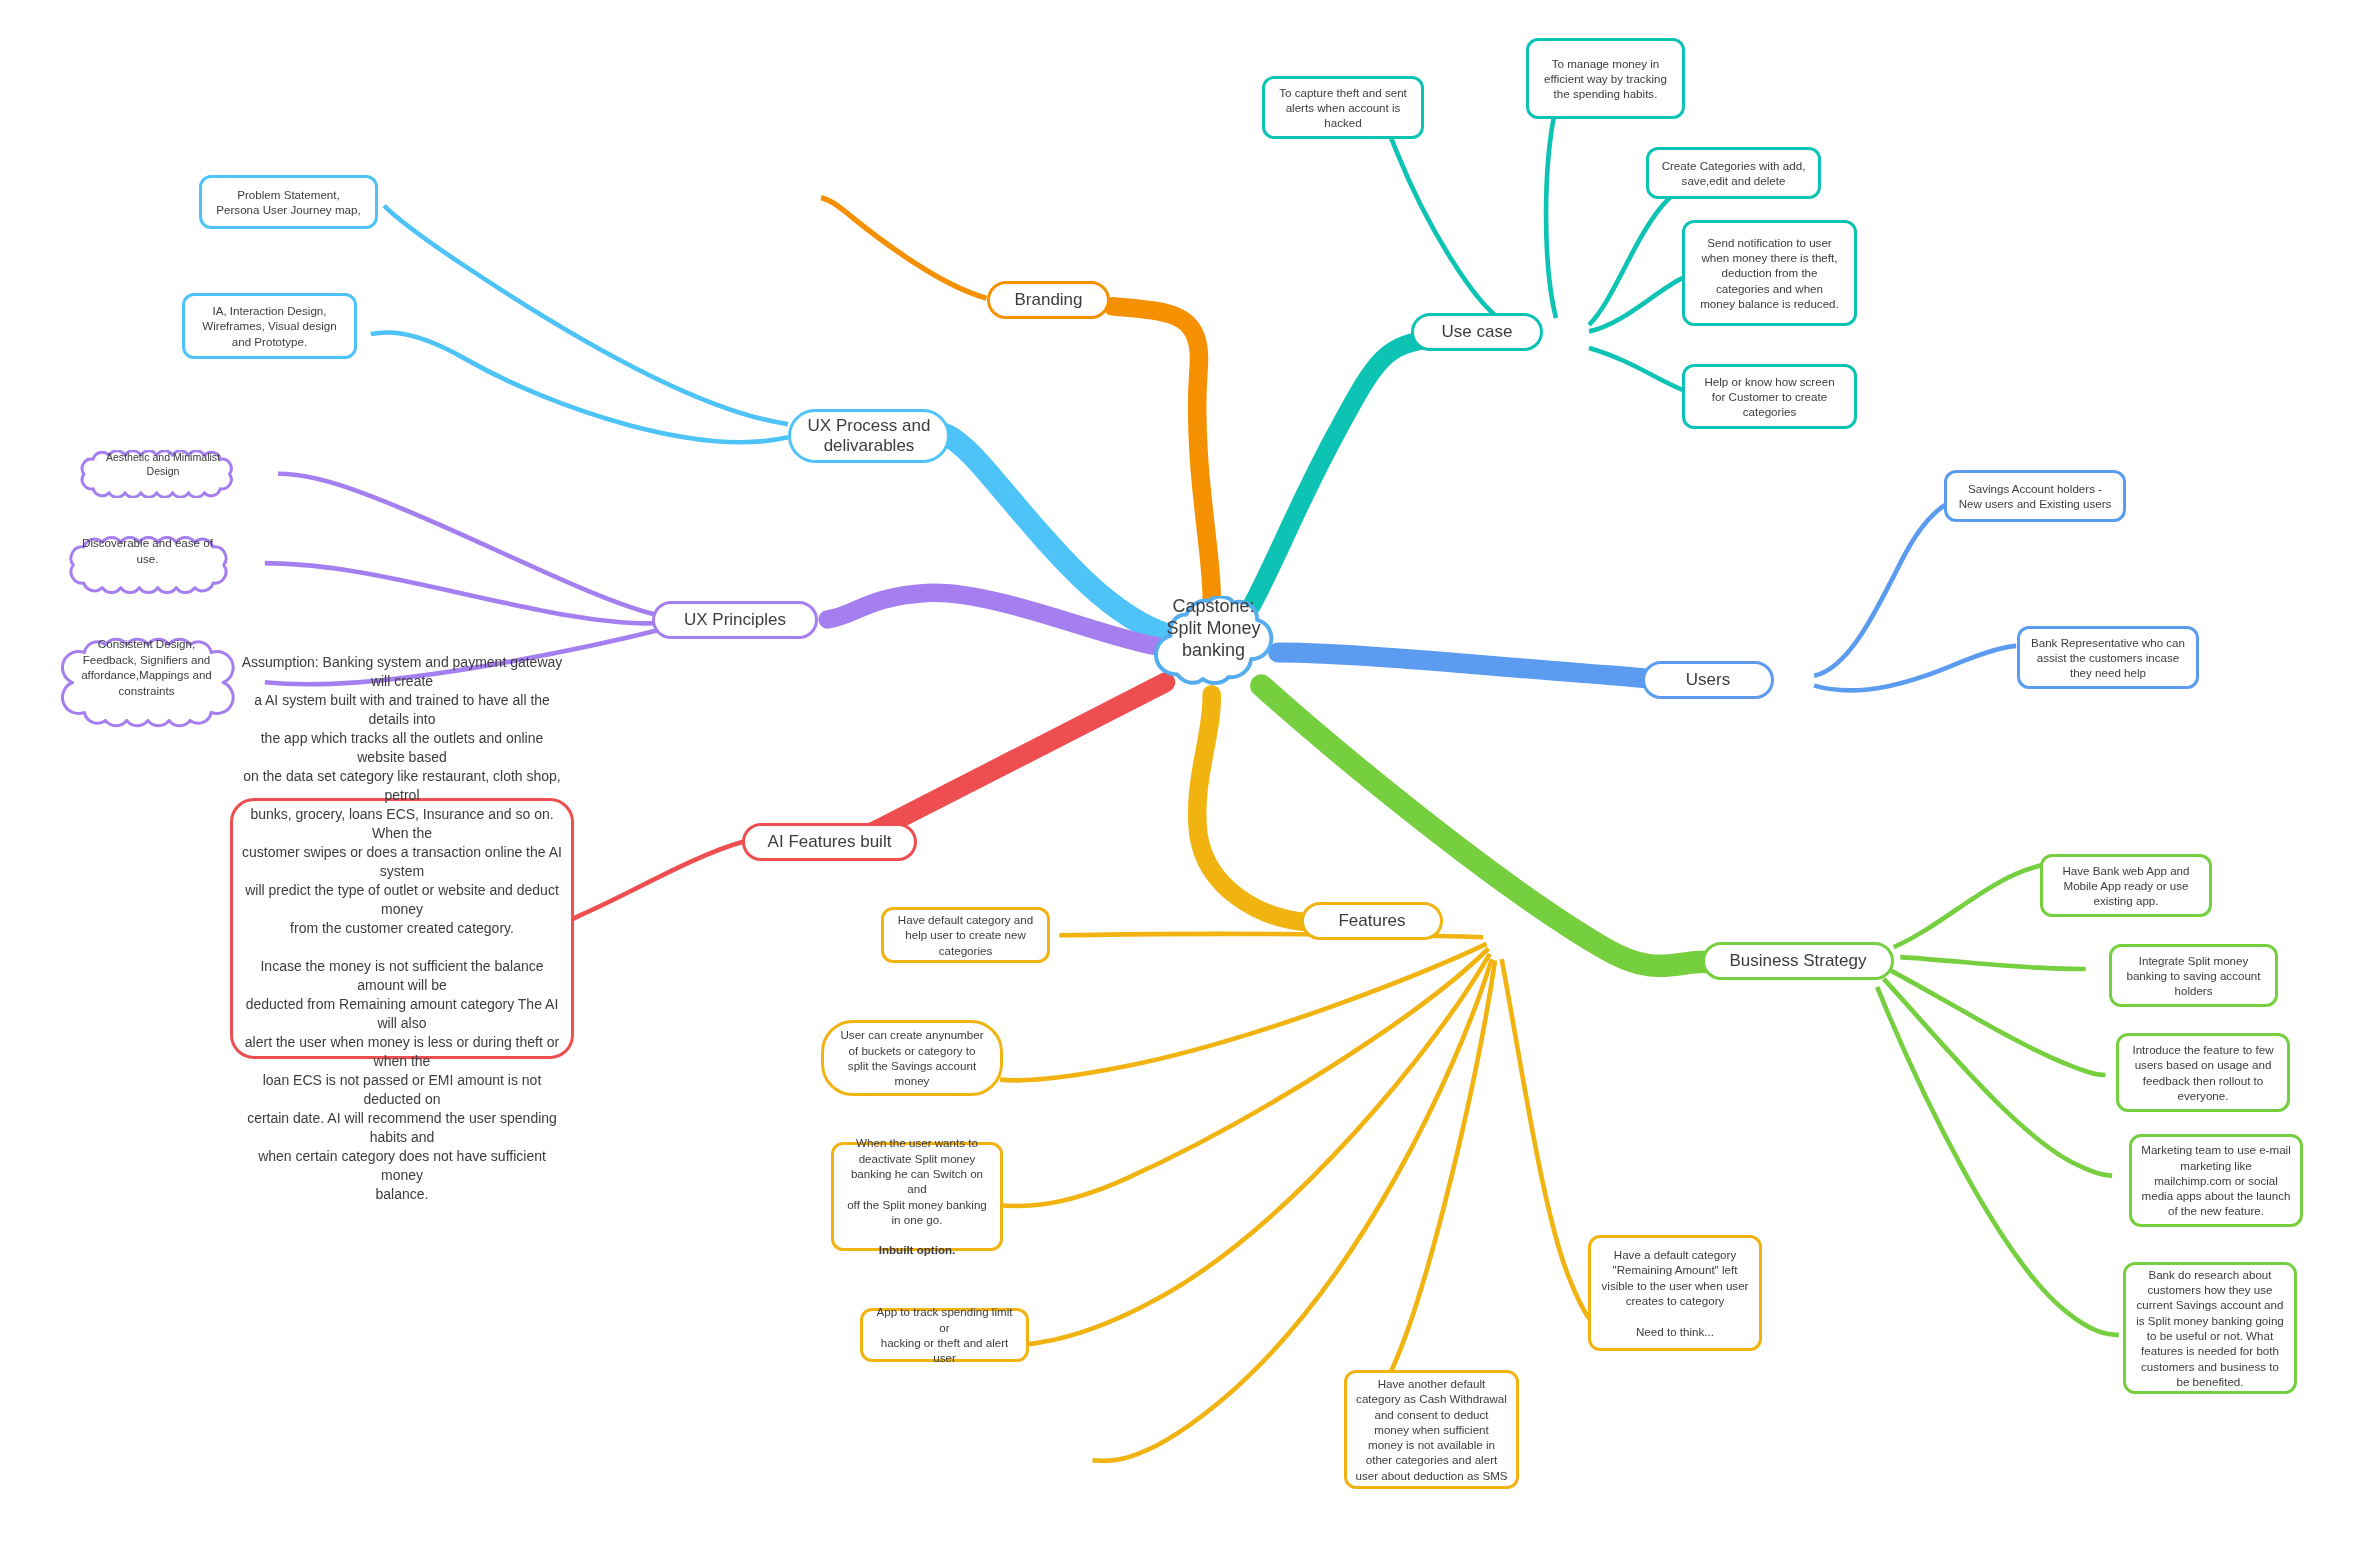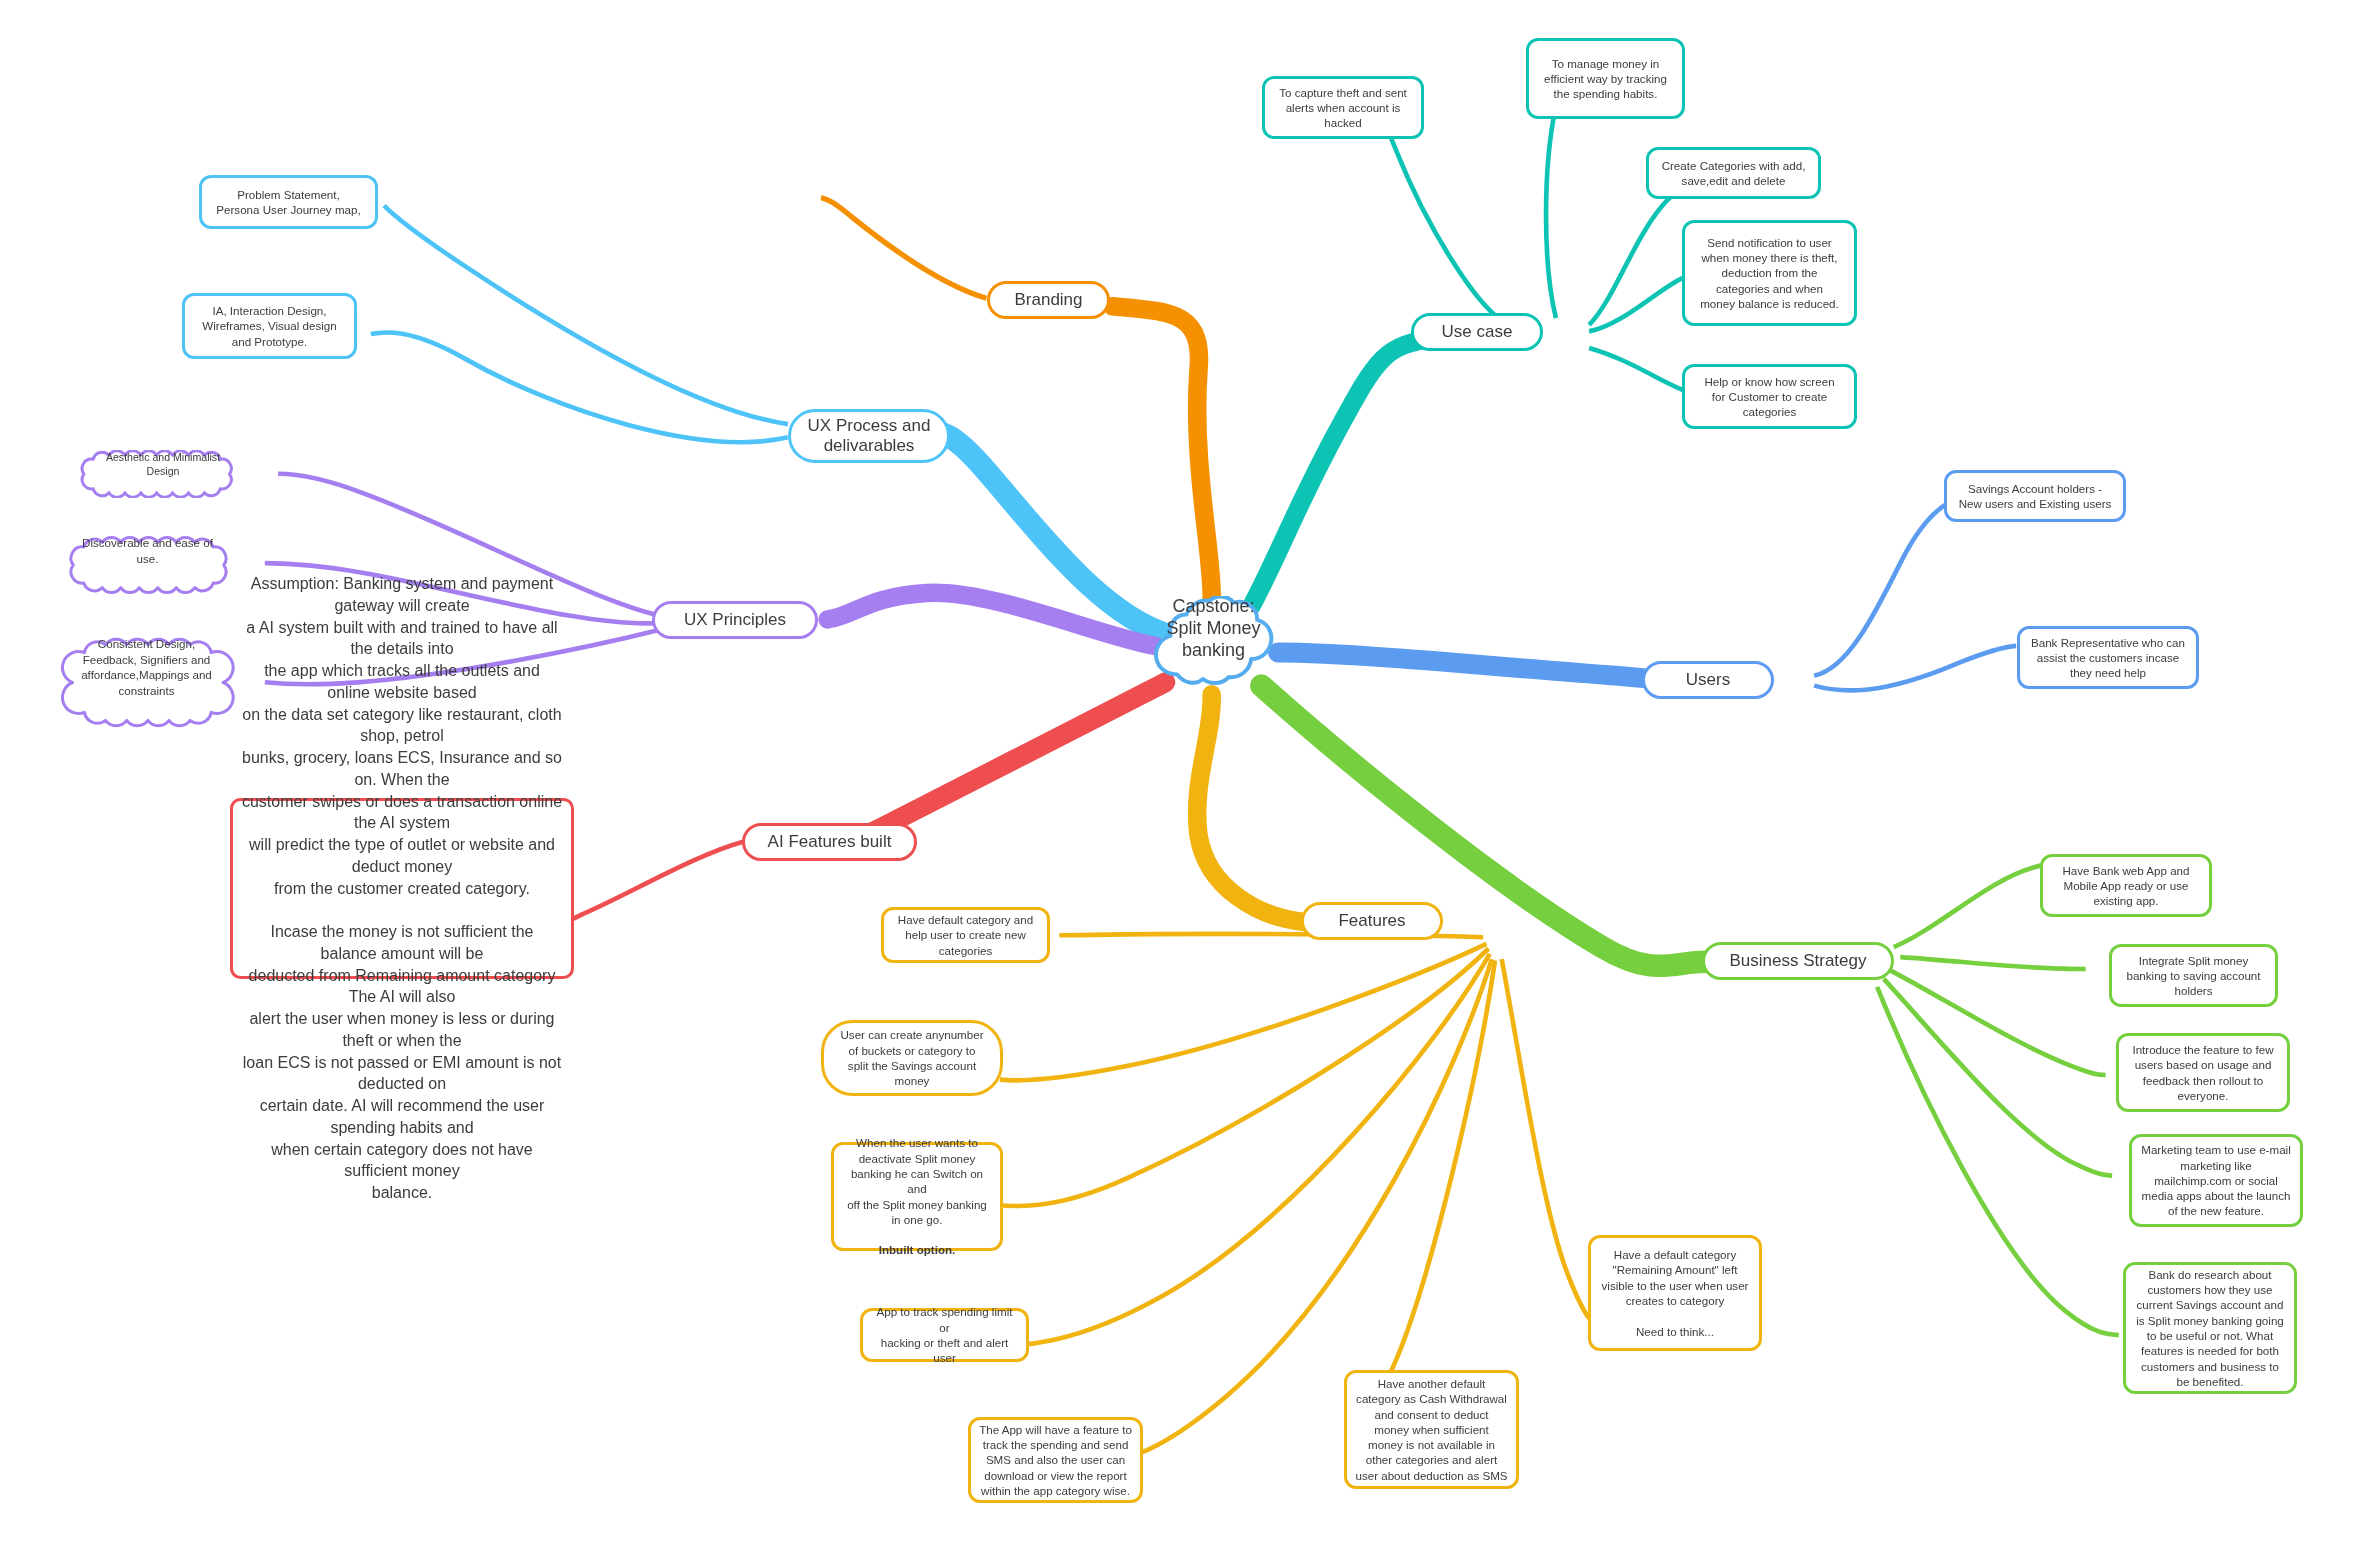--- a/index.html
+++ b/index.html
@@ -335,48 +335,41 @@
 
 <span class="bold-line">Inbuilt option.</span></span>
   </div>
 
   <div class="node leaf" style="left:860px; top:1308px; width:169px; height:54px; border-color:#f0b310;">
     <span class="txt">App to track spending limit or
 hacking or theft and alert
 user</span>
   </div>
 
-  <div class="node leaf" style="left:968px; top:1417px; width:175px; height:86px; border-color:#f0b310;">
-    <span class="txt">The App will have a feature to
-track the spending and send
-SMS and also the user can
-download or view the report
-within the app category wise.</span>
-  </div>
 
   <div class="node leaf" style="left:1344px; top:1370px; width:175px; height:119px; border-color:#f0b310;">
     <span class="txt">Have another default
 category as Cash Withdrawal
 and consent to deduct
 money when sufficient
 money is not available in
 other categories and alert
 user about deduction as SMS</span>
   </div>
 
   <div class="node leaf" style="left:1588px; top:1235px; width:174px; height:116px; border-color:#f0b310;">
     <span class="txt">Have a default category
 "Remaining Amount" left
 visible to the user when user
 creates to category
 
 Need to think...</span>
   </div>
 
-  <div class="node leaf big" style="left:230px; top:798px; width:344px; height:181px; border-color:#ef4e50; font-size:16px; line-height:1.36;">
+  <div class="node leaf big" style="left:230px; top:798px; width:344px; height:261px; border-color:#ef4e50; font-size:14px; line-height:1.36;border-radius:24px;">
     <span class="txt">Assumption: Banking system and payment gateway will create
 a AI system built with and trained to have all the details into
 the app which tracks all the outlets and online website based
 on the data set category like restaurant, cloth shop, petrol
 bunks, grocery, loans ECS, Insurance and so on.   When the
 customer swipes or does a transaction online the AI system
 will predict the type of outlet or website and deduct money
 from the customer created category.
 
 Incase the money is not sufficient the balance amount will be

